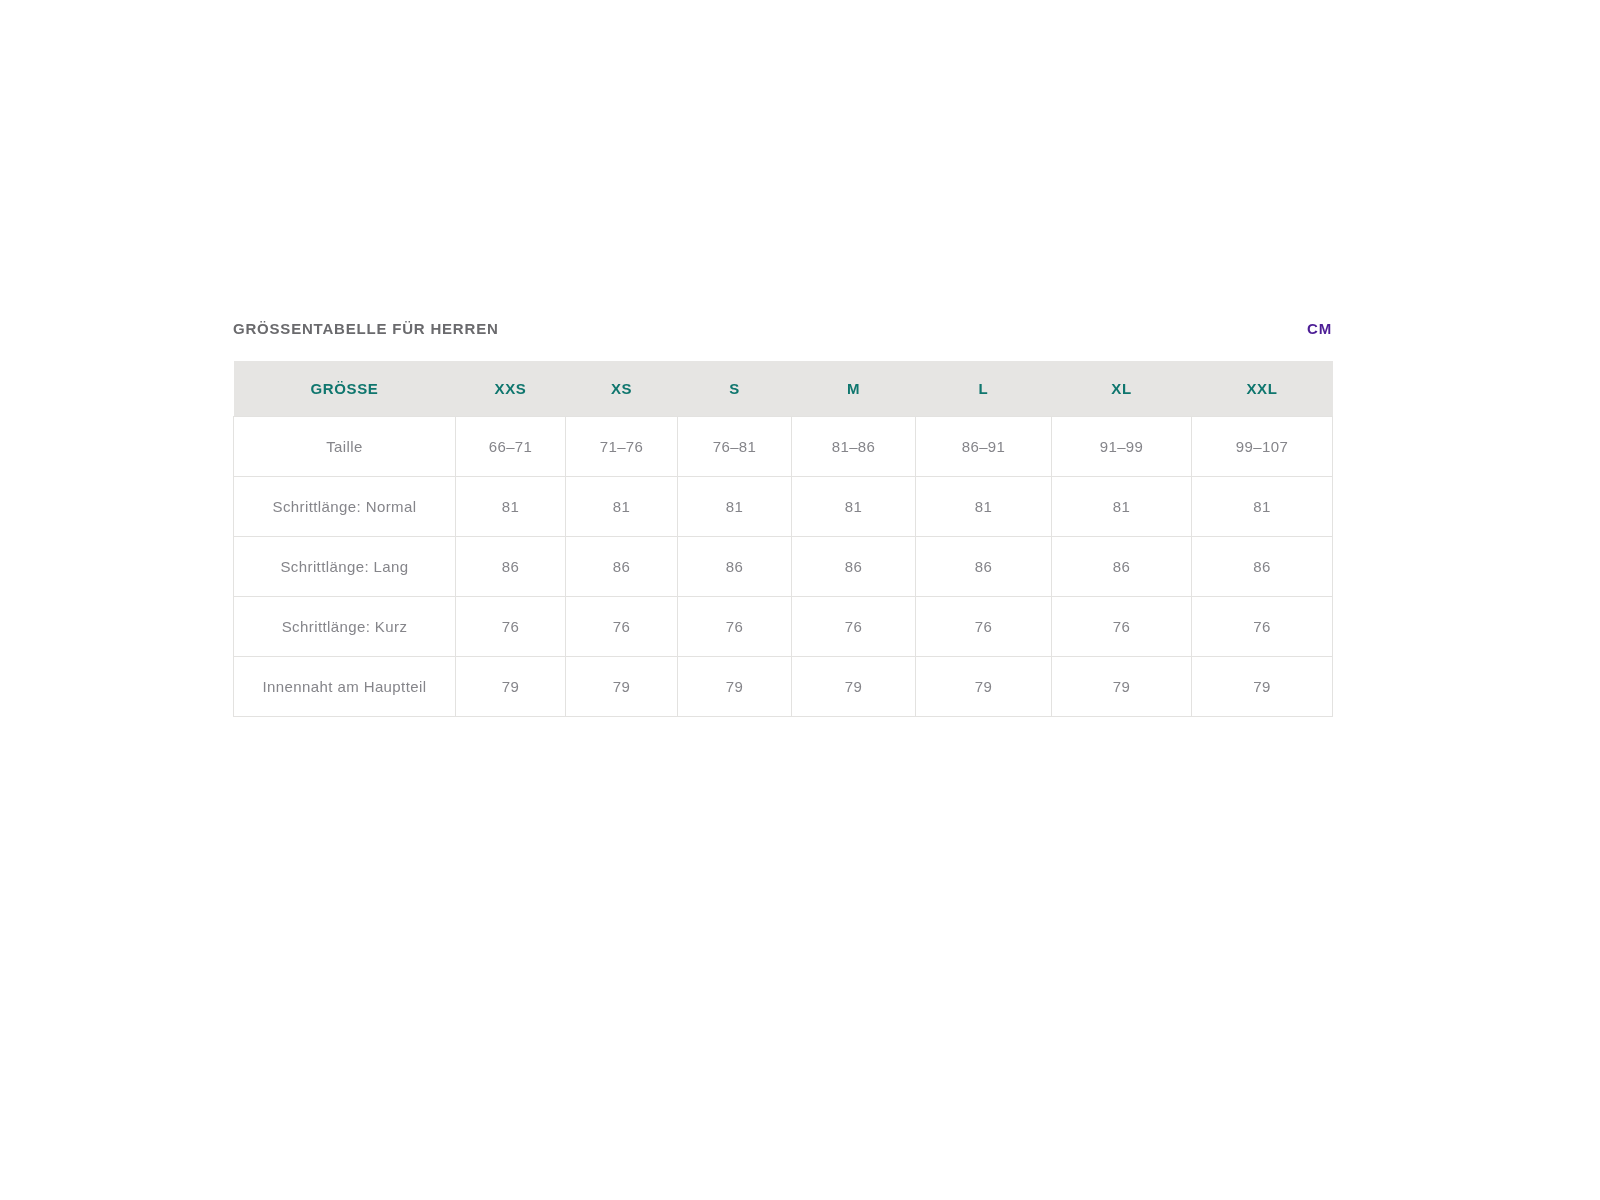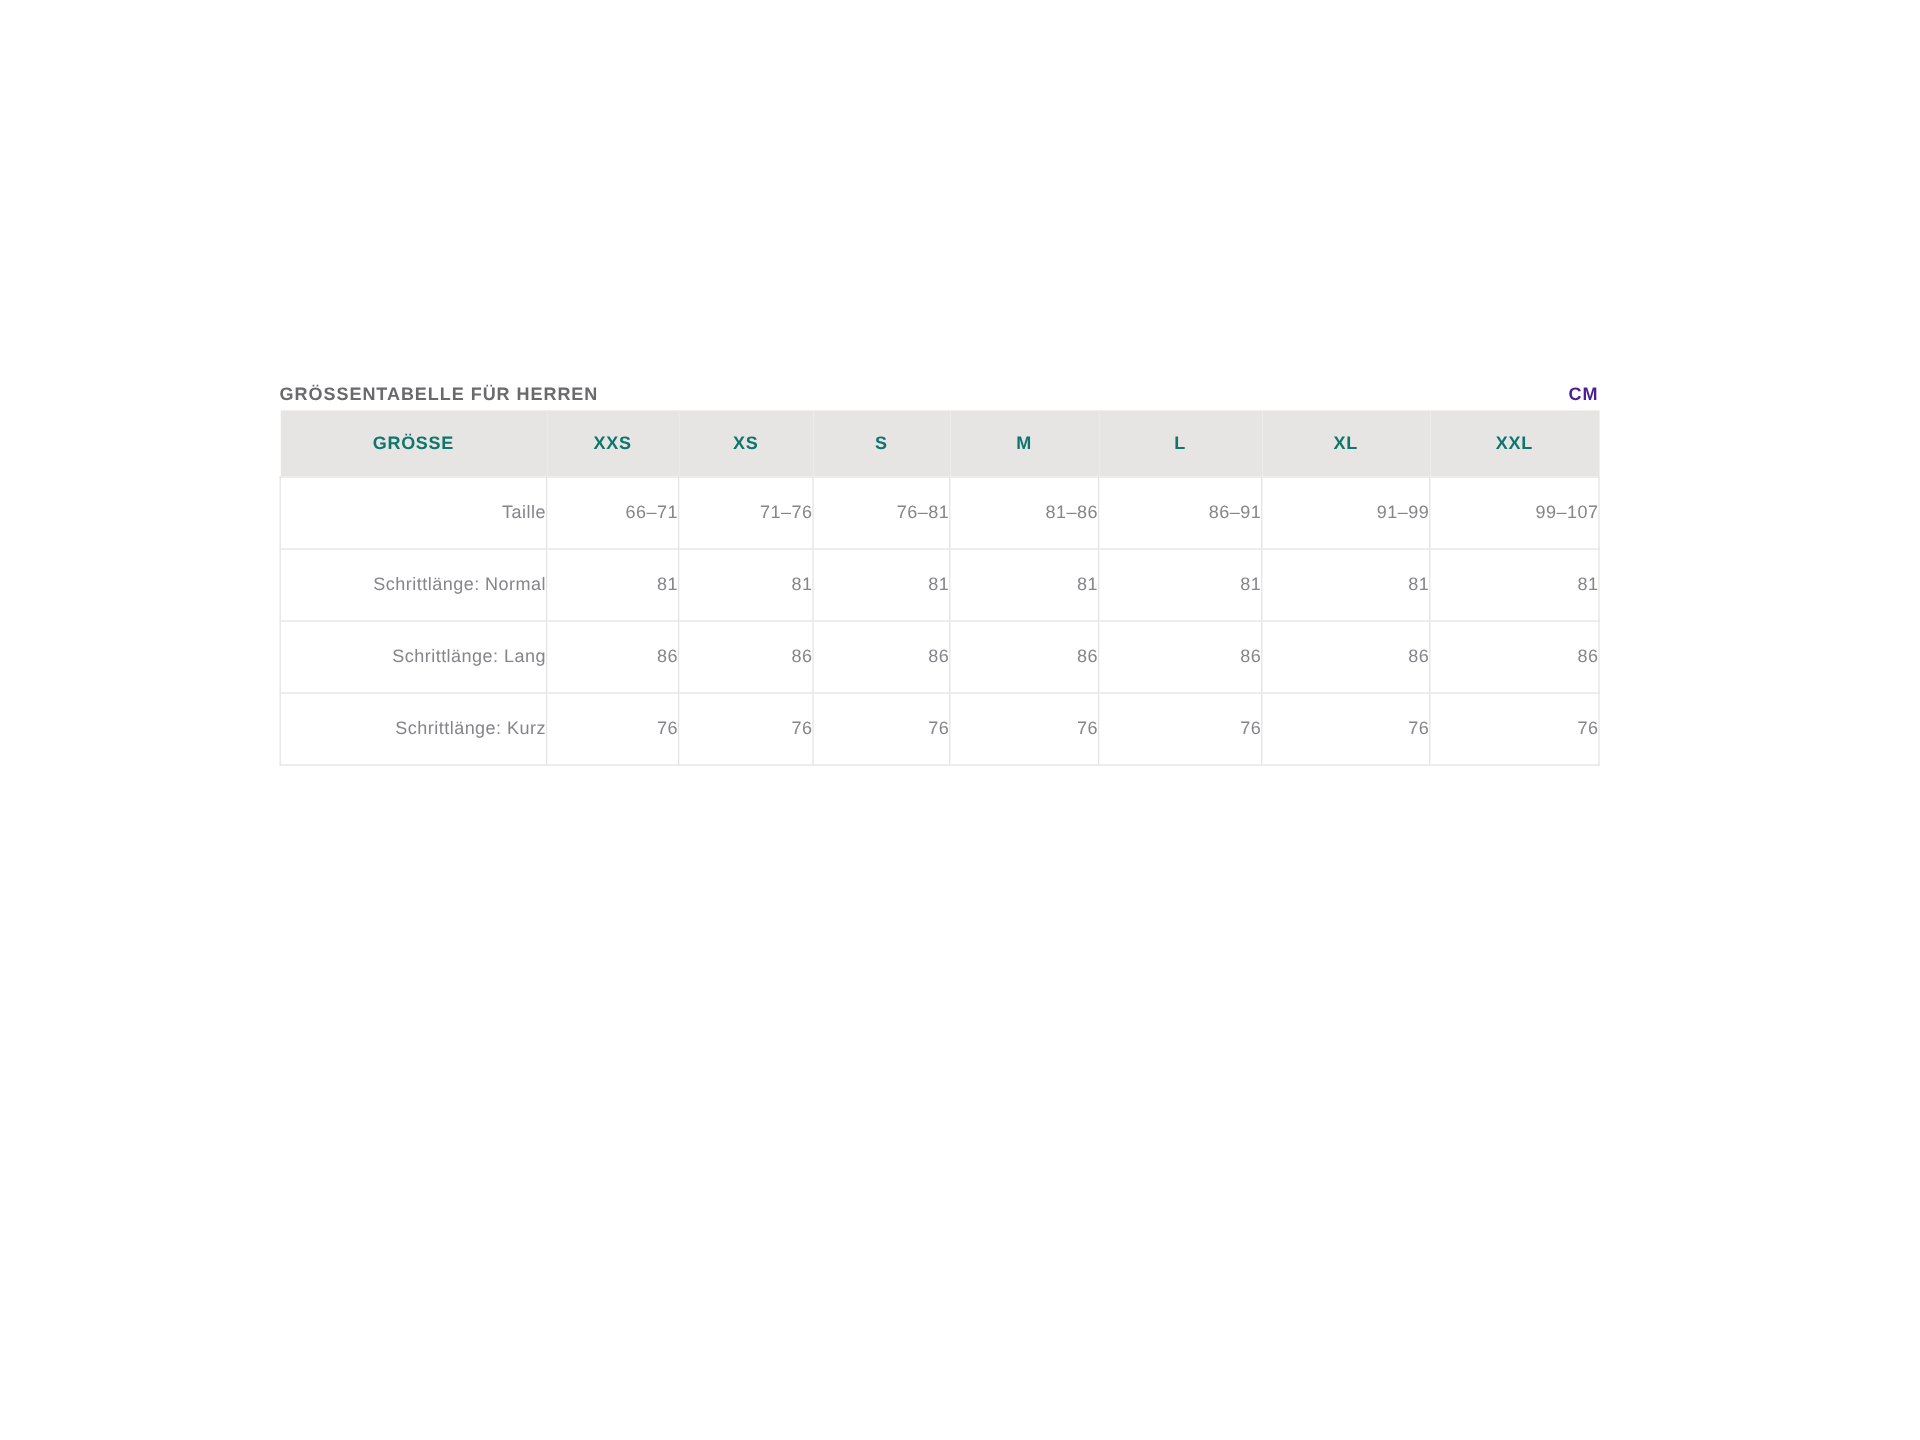--- a/index.html
+++ b/index.html
@@ -13,21 +13,21 @@
   .size-chart-wrap {
     position: absolute;
     left: 233px;
     top: 320px;
     width: 1099px;
   }
   .chart-header-bar {
     display: flex;
     justify-content: space-between;
     align-items: flex-end;
-    margin-bottom: 5px;
+    margin-bottom: 24px;
   }
   .chart-title {
     font-size: 15px;
     font-weight: bold;
     letter-spacing: 0.8px;
     color: #6a6a6d;
   }
   .unit-toggle {
     font-size: 15px;
     font-weight: bold;
@@ -54,21 +54,21 @@
     vertical-align: middle;
     border: none;
   }
   table.size-table tbody td,
   table.size-table tbody th {
     height: 60px;
     font-size: 15px;
     font-weight: normal;
     letter-spacing: 0.4px;
     color: #85858a;
-    text-align: right;
+    text-align: center;
     vertical-align: middle;
     background: #ffffff;
     border: 1px solid #e3e2e0;
   }
 </style>
 </head>
 <body>
 
 <div class="size-chart-wrap">
   <div class="chart-header-bar">
@@ -133,15 +133,25 @@
         <tr>
           <th>Schrittlänge: Kurz</th>
           <td>76</td>
           <td>76</td>
           <td>76</td>
           <td>76</td>
           <td>76</td>
           <td>76</td>
           <td>76</td>
         </tr>
+        <tr>
+          <th>Innennaht am Hauptteil</th>
+          <td>79</td>
+          <td>79</td>
+          <td>79</td>
+          <td>79</td>
+          <td>79</td>
+          <td>79</td>
+          <td>79</td>
+        </tr>
       </tbody>
   </table>
 </div>
 
 </body></html>

